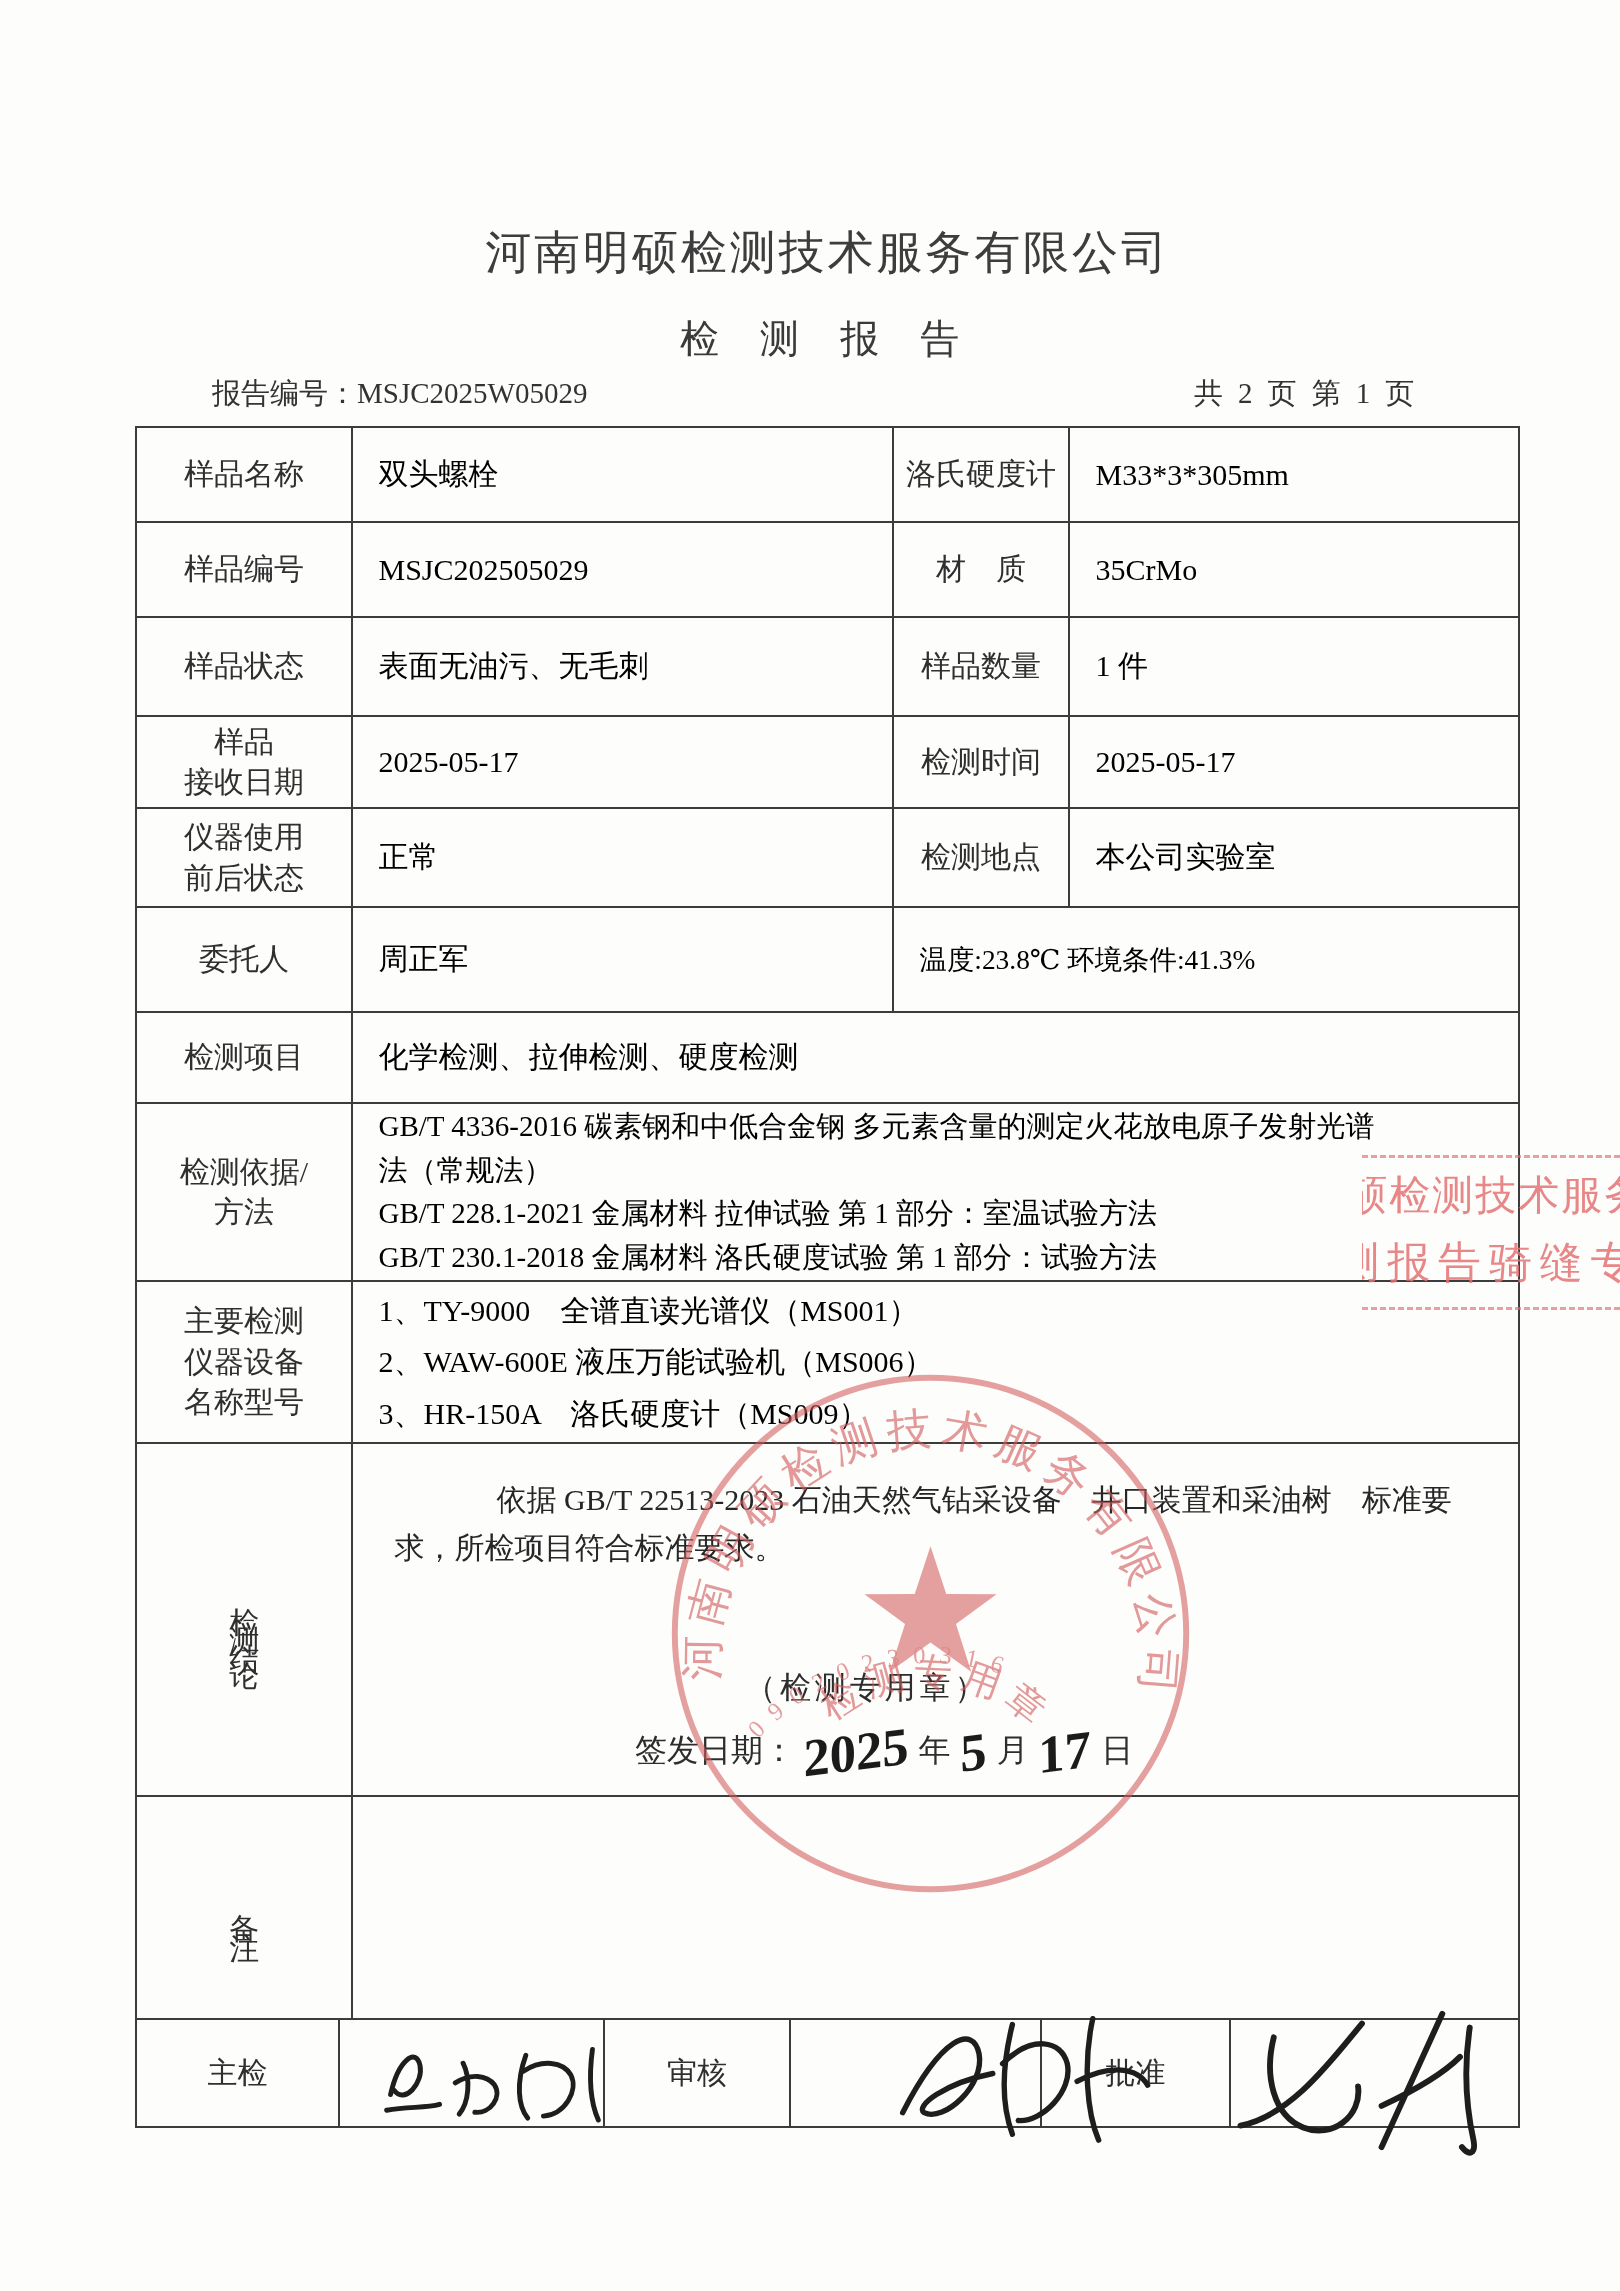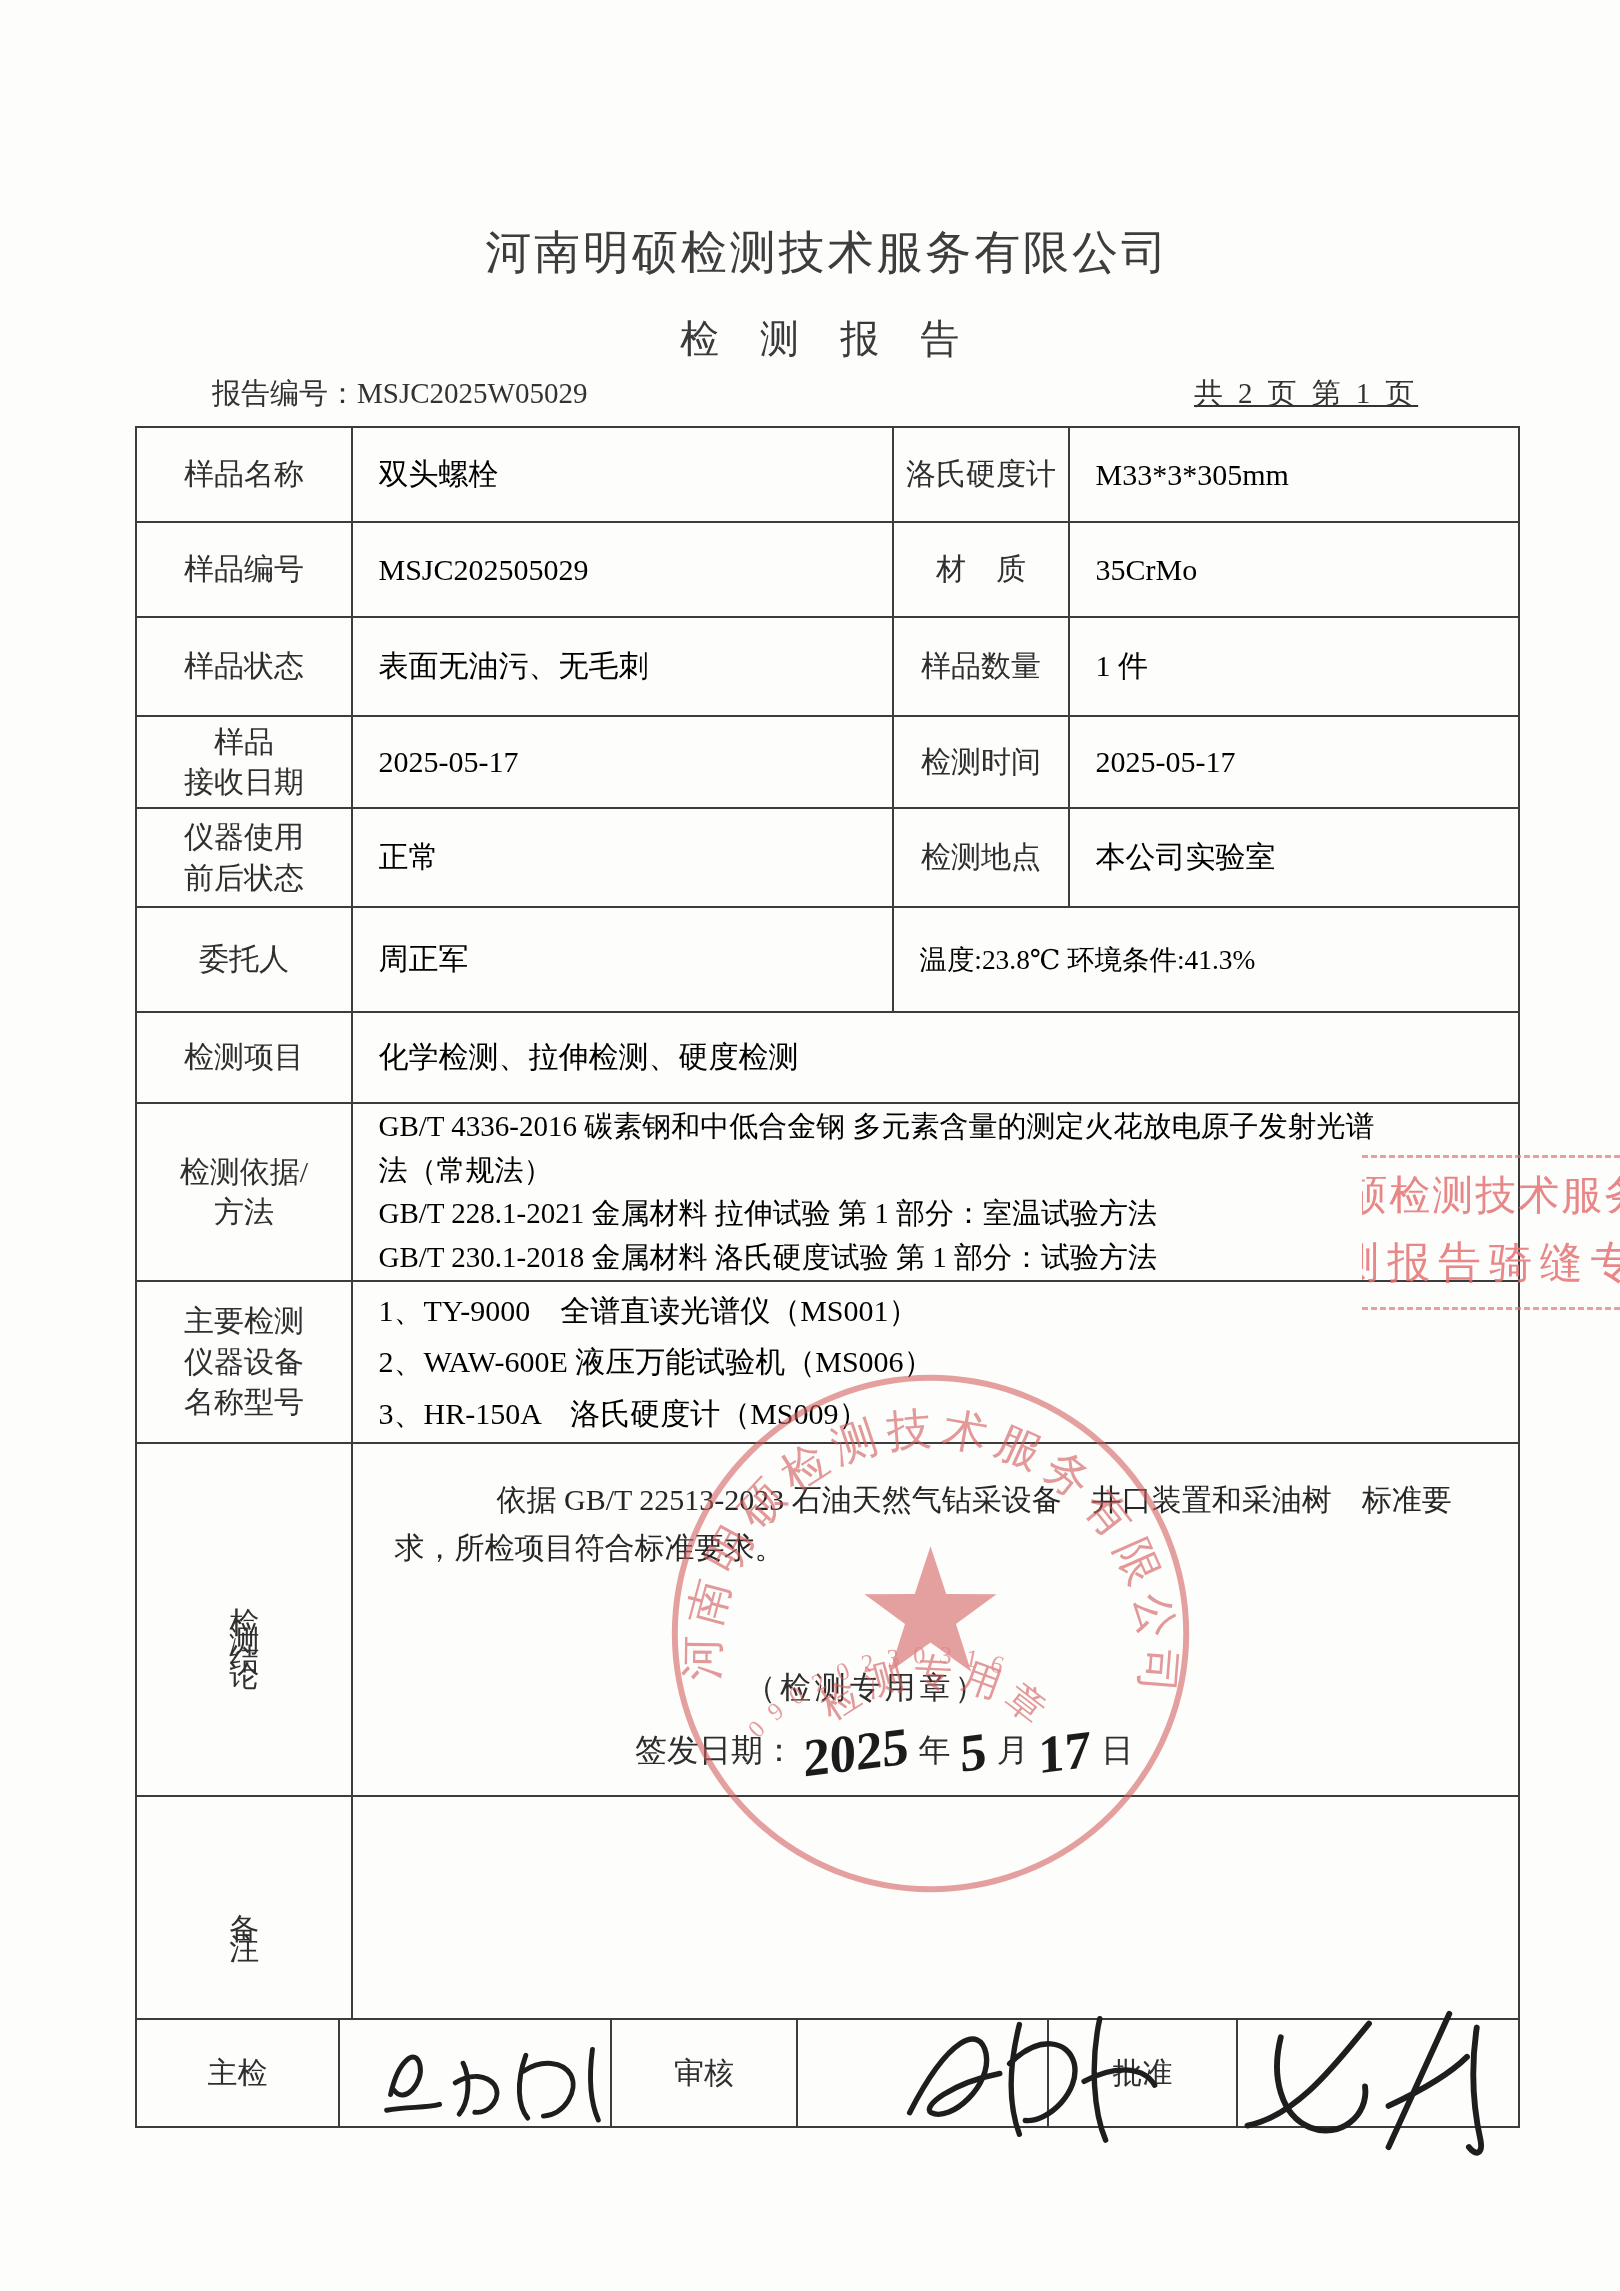--- a/index.html
+++ b/index.html
@@ -16,21 +16,21 @@
     position:absolute;top:222px;left:135px;width:1385px;
     text-align:center;font-size:46px;letter-spacing:2.9px;color:#3d3d3d;
     font-weight:400;
   }
   .doc-title{
     position:absolute;top:312px;left:135px;width:1385px;
     text-align:center;font-size:39px;letter-spacing:15.7px;color:#3a3a3a;
   }
   .report-line{position:absolute;top:374px;left:0;width:1620px;height:43px;font-size:29px;color:#333;}
   .report-no{position:absolute;left:212px;top:0;}
-  .page-info{position:absolute;left:1194px;top:0;letter-spacing:3.9px;text-decoration:underline;}
+  .page-info{position:absolute;left:1194px;top:0;letter-spacing:3.9px;}
 
   .rtable{
     position:absolute;left:135px;top:426px;width:1385px;
     border:2.9px solid #3c3c3c;box-sizing:border-box;
     background:transparent;z-index:1;
   }
   .trow{display:flex;box-sizing:border-box;border-top:2px solid #3c3c3c;}
   .trow.first{border-top:none;}
   .cell{box-sizing:border-box;border-left:2px solid #3c3c3c;overflow:visible;}
   .cell.c0{border-left:none;}
@@ -199,21 +199,21 @@
 
     <div class="trow h110">
       <div class="cell c0 lab" style="flex:0 0 201px;">主检</div>
       <div class="cell sigcell" style="flex:0 0 265px;">
         <svg class="sig" style="left:29px;top:2px;" width="294" height="104" viewBox="0 0 300 106">
           <path stroke-width="5" d="M22 74 C30 38 48 26 52 44 C56 62 36 84 26 70 M18 90 C40 86 58 88 72 84"></path>
           <path stroke-width="5" d="M96 42 C104 58 102 82 92 94 M88 62 C104 52 120 54 128 64 C136 76 124 94 108 92"></path>
           <path stroke-width="5" d="M160 34 C150 62 152 86 162 98 M158 50 C176 38 198 40 206 54 C214 70 200 94 178 96 M228 28 C224 58 226 82 234 100"></path>
         </svg>
       </div>
-      <div class="cell lab" style="flex:0 0 186px;margin-left:7px;">审核</div>
+      <div class="cell lab" style="flex:0 0 186px;">审核</div>
       <div class="cell sigcell" style="flex:0 0 251px;">
         <svg class="sig" style="left:94px;top:-25.5px;" width="294" height="157" viewBox="0 0 300 160">
           <path stroke-width="5.5" d="M18 120 C58 42 90 30 96 60 C102 92 60 130 40 120 C30 114 60 90 110 80"></path>
           <path stroke-width="5.5" d="M130 30 C120 70 118 110 130 142 M120 70 C150 40 180 46 186 70 C192 98 160 130 136 128"></path>
           <path stroke-width="5.5" d="M212 24 C202 70 206 120 218 148 M196 88 C230 70 258 74 268 92"></path>
         </svg>
       </div>
       <div class="cell lab" style="flex:0 0 189px;">批准</div>
       <div class="cell sigcell" style="flex:1 1 auto;">
         <svg class="sig" style="left:-17.6px;top:-21.6px;" width="294" height="161" viewBox="0 0 300 164">

